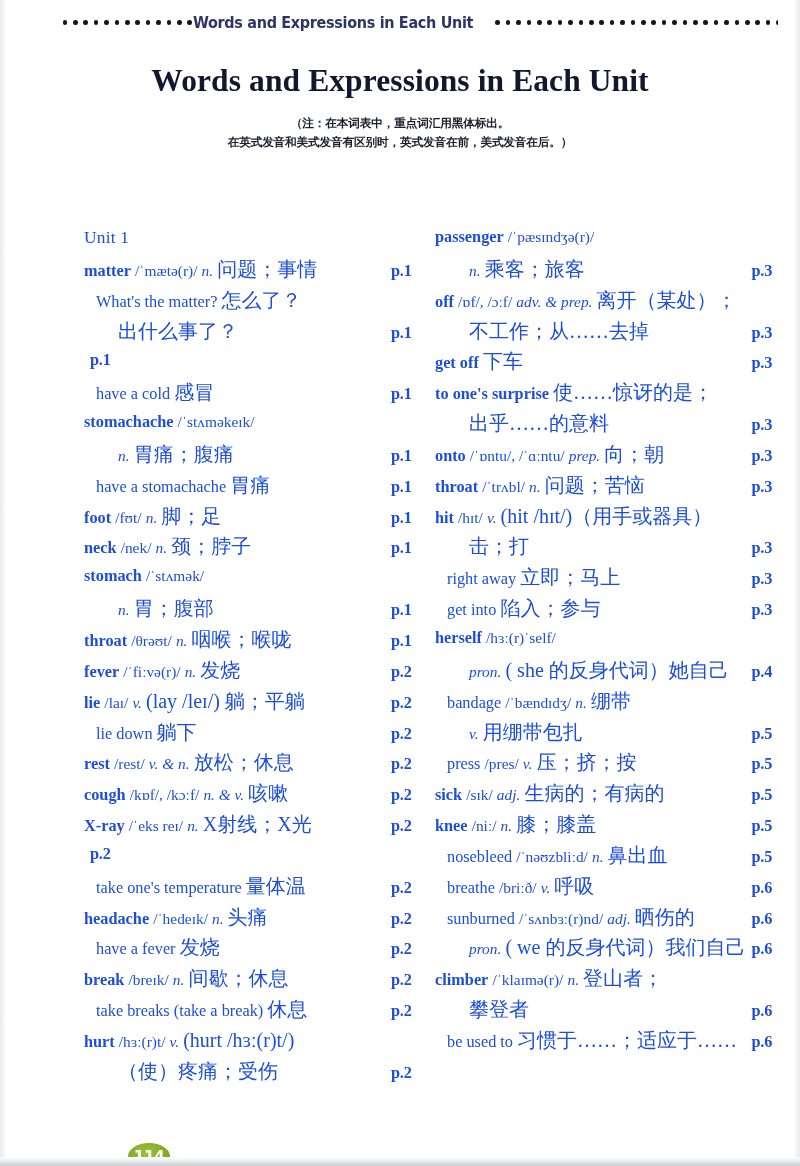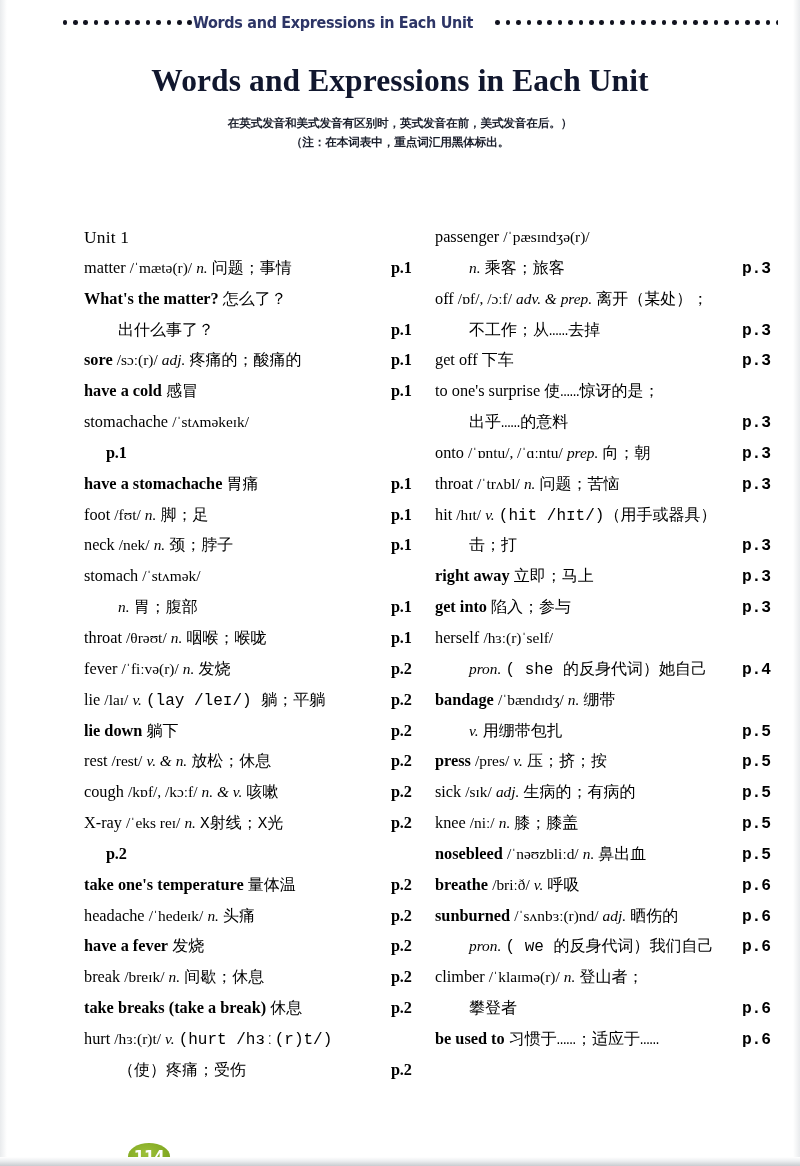--- a/index.html
+++ b/index.html
@@ -132,50 +132,50 @@
   }
   .col-left  { flex: 0 0 341px; margin-left: 84px; }
   .col-right { flex: 0 0 341px; margin-left: 10px; }
 
   .entry {
     display: flex;
     align-items: baseline;
     height: 30.85px;
     white-space: nowrap;
     font-size: 16.3px;
-    color: #000000;
+    color: #1d4ed8;
     line-height: 1.05;
   }
   .entry .txt {
     flex: 1 1 auto;
     overflow: visible;
   }
   .entry .pg {
     flex: 0 0 34px;
     text-align: left;
     font-weight: bold;
     font-size: 16.3px;
     letter-spacing: -0.2px;
   }
-  .col-left .entry .pg  { margin-left: 22px; }
-  .col-right .entry .pg { margin-left: 6px; font-family: Liberation Mono, monospace; }
+  .col-left .entry .pg  { margin-left: 6px; }
+  .col-right .entry .pg { margin-left: 6px; }
 
   
   .entry.indent .txt { padding-left: 34px; }
 
   
-  .hw { font-weight: normal; }
-  
-  .hwp { font-weight: bold; }
+  .hw { font-weight: bold; }
+  
+  .hwp { font-weight: normal; margin-left: 12px; }
   
   .ph { font-weight: normal; font-size: 15.4px; }
   
   .pos { font-style: italic; font-weight: normal; font-size: 15.4px; }
   
-  .cn { font-family: Liberation Mono, monospace; font-size: 16px; font-weight: normal; }
+  .cn { font-family: Liberation Serif, serif; font-size: 20px; font-weight: normal; }
 
   .unit-head {
     font-size: 17.4px;
     font-weight: normal;
     letter-spacing: 0.2px;
   }
 
   
   .folio {
     position: absolute;
@@ -257,22 +257,22 @@
           <span class="dot" style="left: 260px; top: 8px;"></span>
           <span class="dot" style="left: 270.4px; top: 8px;"></span>
           <span class="dot" style="left: 280.8px; top: 8px;"></span>
         </div>
     </div>
   </div>
 
   <div class="title-block">
     <h1 class="main-title">Words and Expressions in Each Unit</h1>
     <div class="subtitle">
+      <div>（注：在本词表中，重点词汇用黑体标出。</div>
       <div>在英式发音和美式发音有区别时，英式发音在前，美式发音在后。）</div>
-      <div>（注：在本词表中，重点词汇用黑体标出。</div>
     </div>
   </div>
 
   <div class="wordlist">
     <div class="col col-left" id="col-left">
         <div class="entry">
           <span class="txt unit-head">Unit 1</span>
           <span class="pg"></span>
         </div>
         <div class="entry">
@@ -281,32 +281,32 @@
         </div>
         <div class="entry">
           <span class="txt"><span class="hwp">What's the matter?</span> <span class="cn">怎么了？</span></span>
           <span class="pg"></span>
         </div>
         <div class="entry indent">
           <span class="txt"><span class="cn">出什么事了？</span></span>
           <span class="pg">p.1</span>
         </div>
         <div class="entry">
-          <span class="txt"><span class="hwp">sore</span> <span class="ph">/sɔː(r)/</span> <span class="pos">adj.</span> <span class="cn">疼痛的；酸痛的</span></span>
           <span class="pg">p.1</span>
         </div>
         <div class="entry">
           <span class="txt"><span class="hwp">have a cold</span> <span class="cn">感冒</span></span>
           <span class="pg">p.1</span>
         </div>
         <div class="entry">
           <span class="txt"><span class="hw">stomachache</span> <span class="ph">/ˈstʌməkeɪk/</span></span>
           <span class="pg"></span>
         </div>
         <div class="entry indent">
+          <span class="txt"> <span class="pos">n.</span> <span class="cn">胃痛；腹痛</span></span>
           <span class="pg">p.1</span>
         </div>
         <div class="entry">
           <span class="txt"><span class="hwp">have a stomachache</span> <span class="cn">胃痛</span></span>
           <span class="pg">p.1</span>
         </div>
         <div class="entry">
           <span class="txt"><span class="hw">foot</span> <span class="ph">/fʊt/</span> <span class="pos">n.</span> <span class="cn">脚；足</span></span>
           <span class="pg">p.1</span>
         </div>

